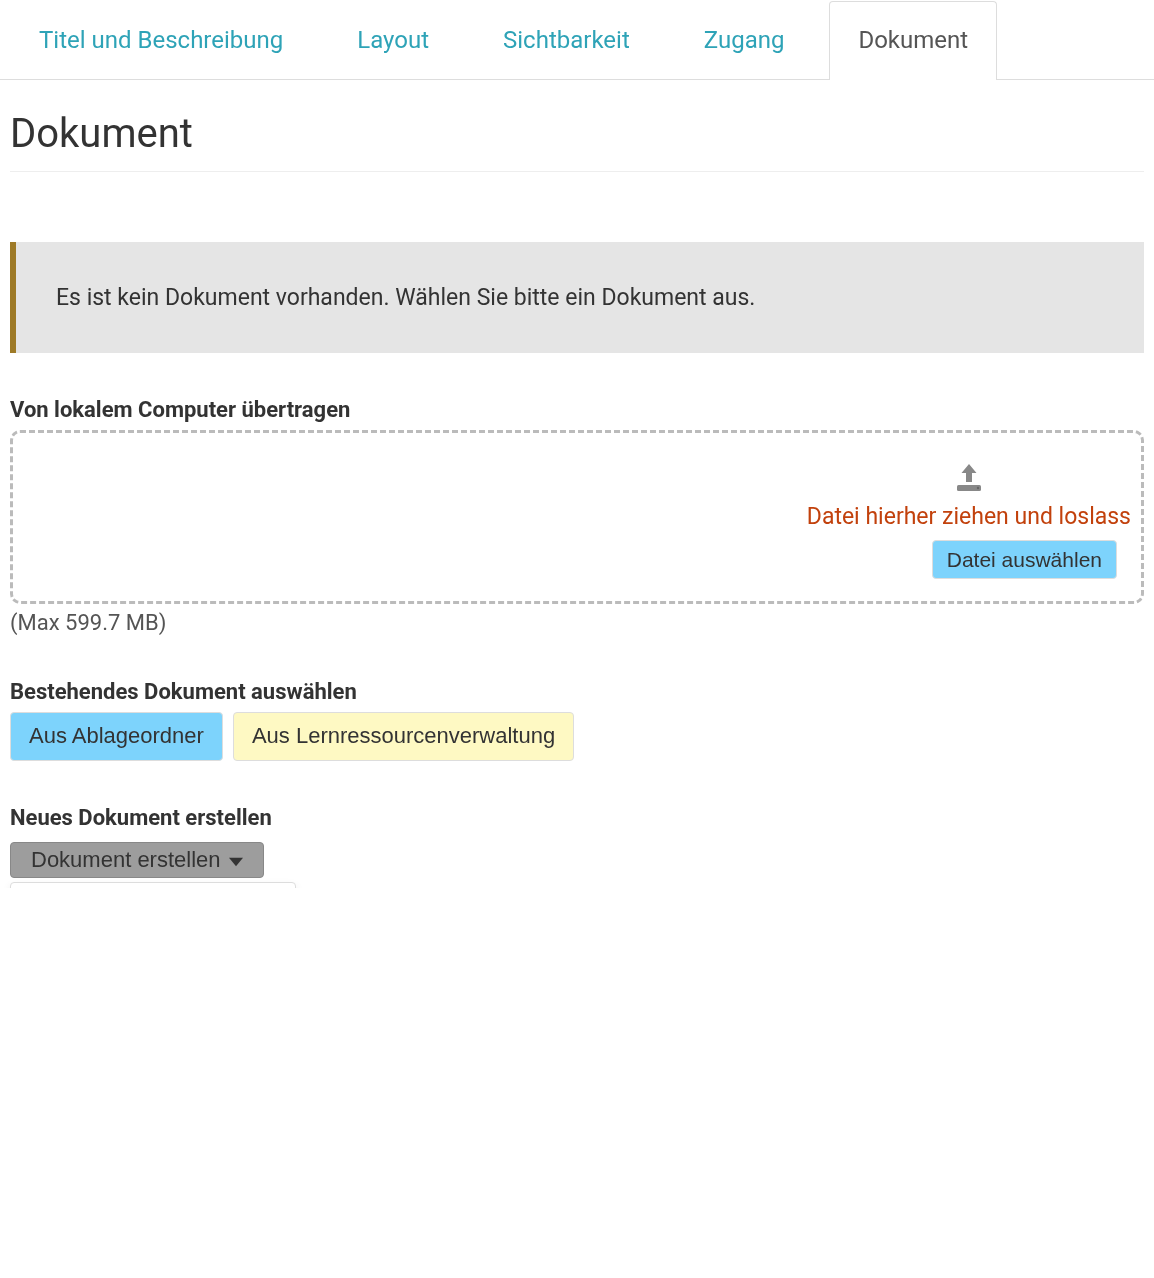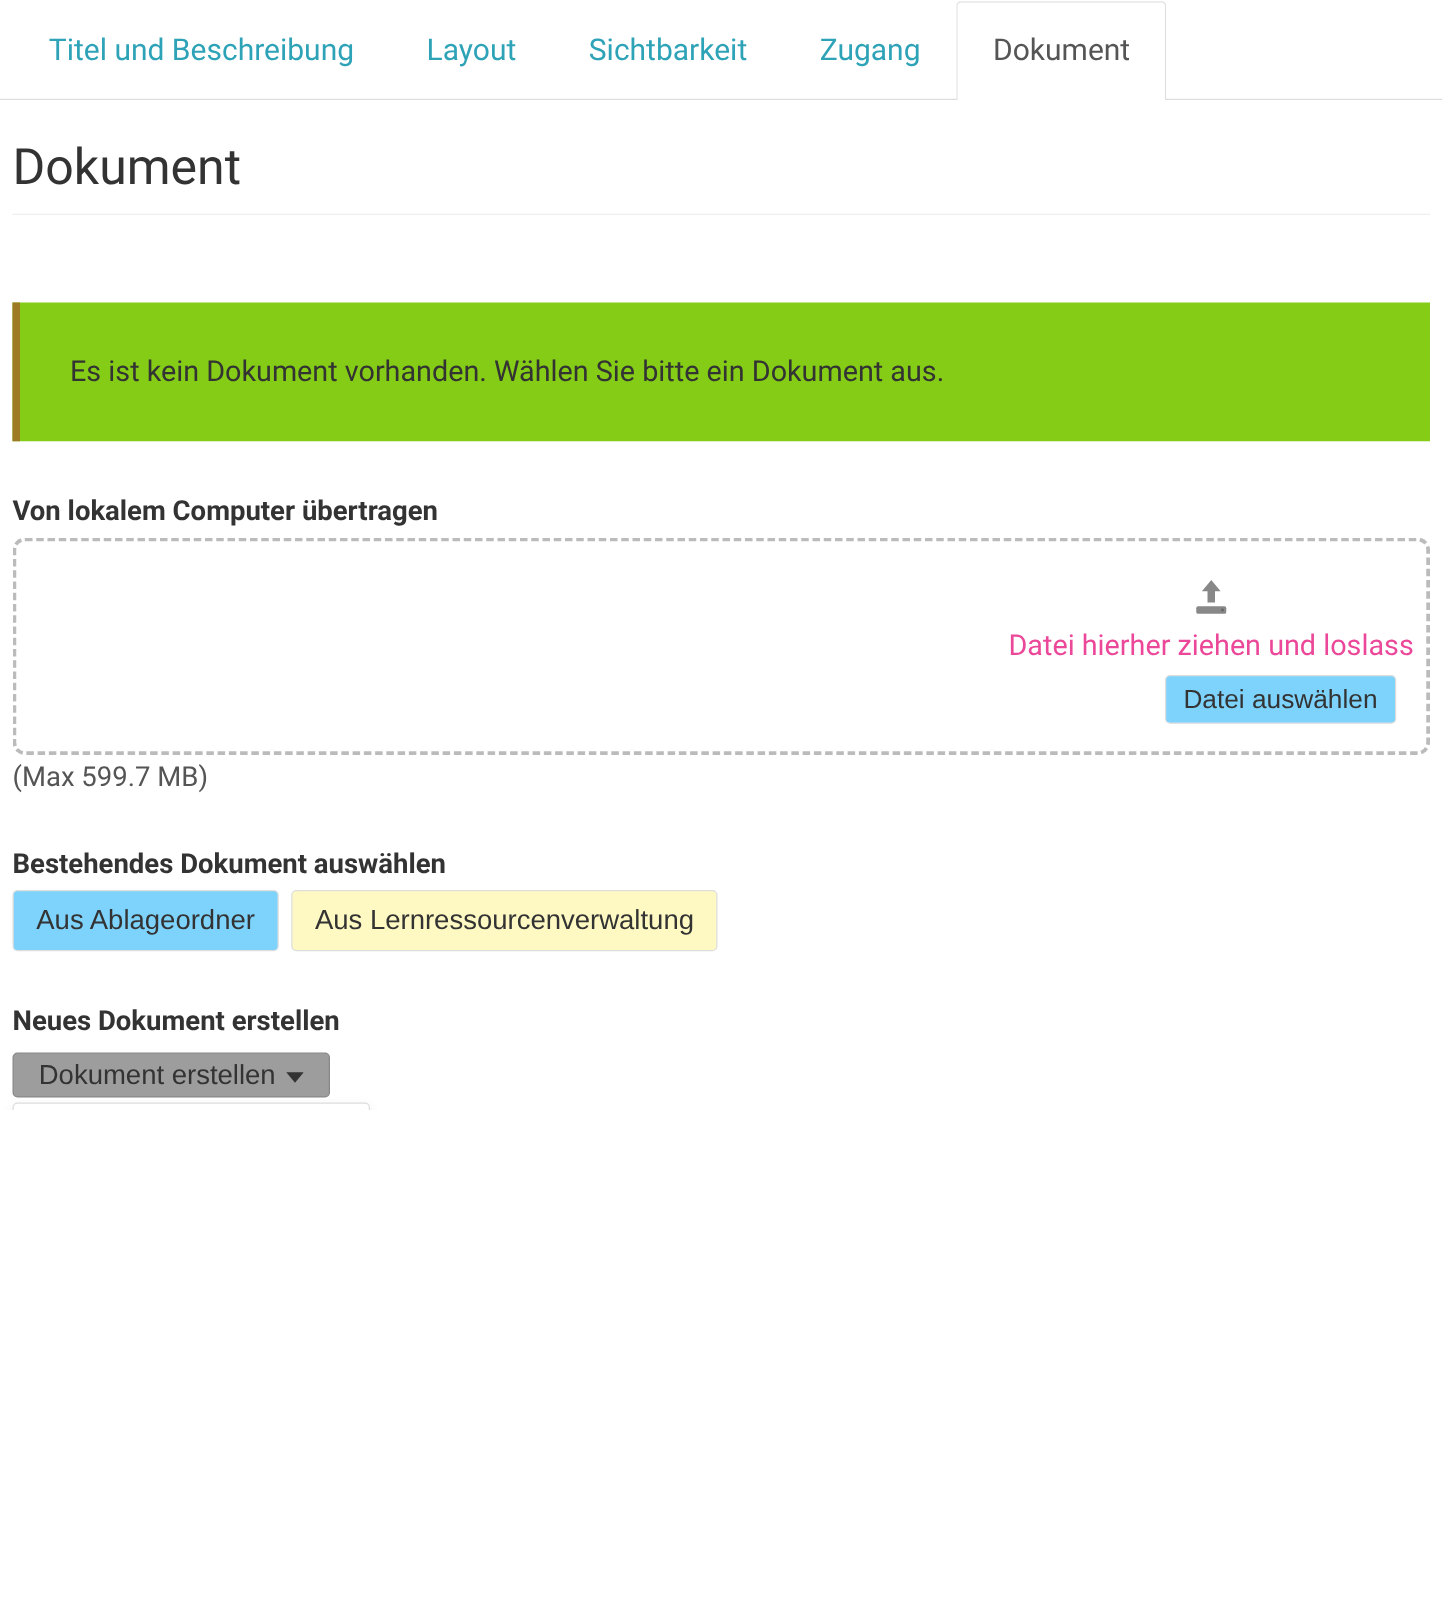--- a/index.html
+++ b/index.html
@@ -7,21 +7,21 @@
       font-family: -apple-system, BlinkMacSystemFont, "Segoe UI", Roboto, "Helvetica Neue", Arial, sans-serif;
       background: #fff;
       color: #333;
       width: 1154px;
       padding: 0;
     }
     .tabs {
       display: flex;
       padding: 0 10px;
       border-bottom: 1px solid #ddd;
-      gap: 0;
+      gap: 16px;
       align-items: stretch;
     }
     .tab {
       padding: 24px 28px 26px 28px;
       font-size: 24px;
       color: #2ea3b7;
       cursor: pointer;
       border: 1px solid transparent;
       border-bottom: none;
       position: relative;
@@ -39,21 +39,21 @@
     }
     .page-title {
       font-size: 40px;
       font-weight: 400;
       color: #333;
       padding-bottom: 14px;
       border-bottom: 1px solid #eee;
     }
     .alert {
       margin-top: 70px;
-      background: #84cc16;
+      background: #e5e5e5;
       border-left: 6px solid #9e7a27;
       padding: 42px 40px;
       font-size: 23px;
       color: #333;
     }
     .section-label {
       font-size: 22px;
       font-weight: 700;
       color: #333;
       margin-top: 44px;
@@ -76,21 +76,21 @@
       margin-right: -14px;
       gap: 6px;
     }
     .upload-icon {
       width: 36px;
       height: 36px;
       display: block;
     }
     .dropzone-text {
       font-size: 23px;
-      color: #ec4899;
+      color: #c2410c;
       white-space: nowrap;
       text-align: right;
     }
     .btn {
       display: inline-block;
       background: #fef9c3;
       border: 1px solid #ddd;
       color: #333;
       padding: 10px 18px;
       font-size: 22px;

